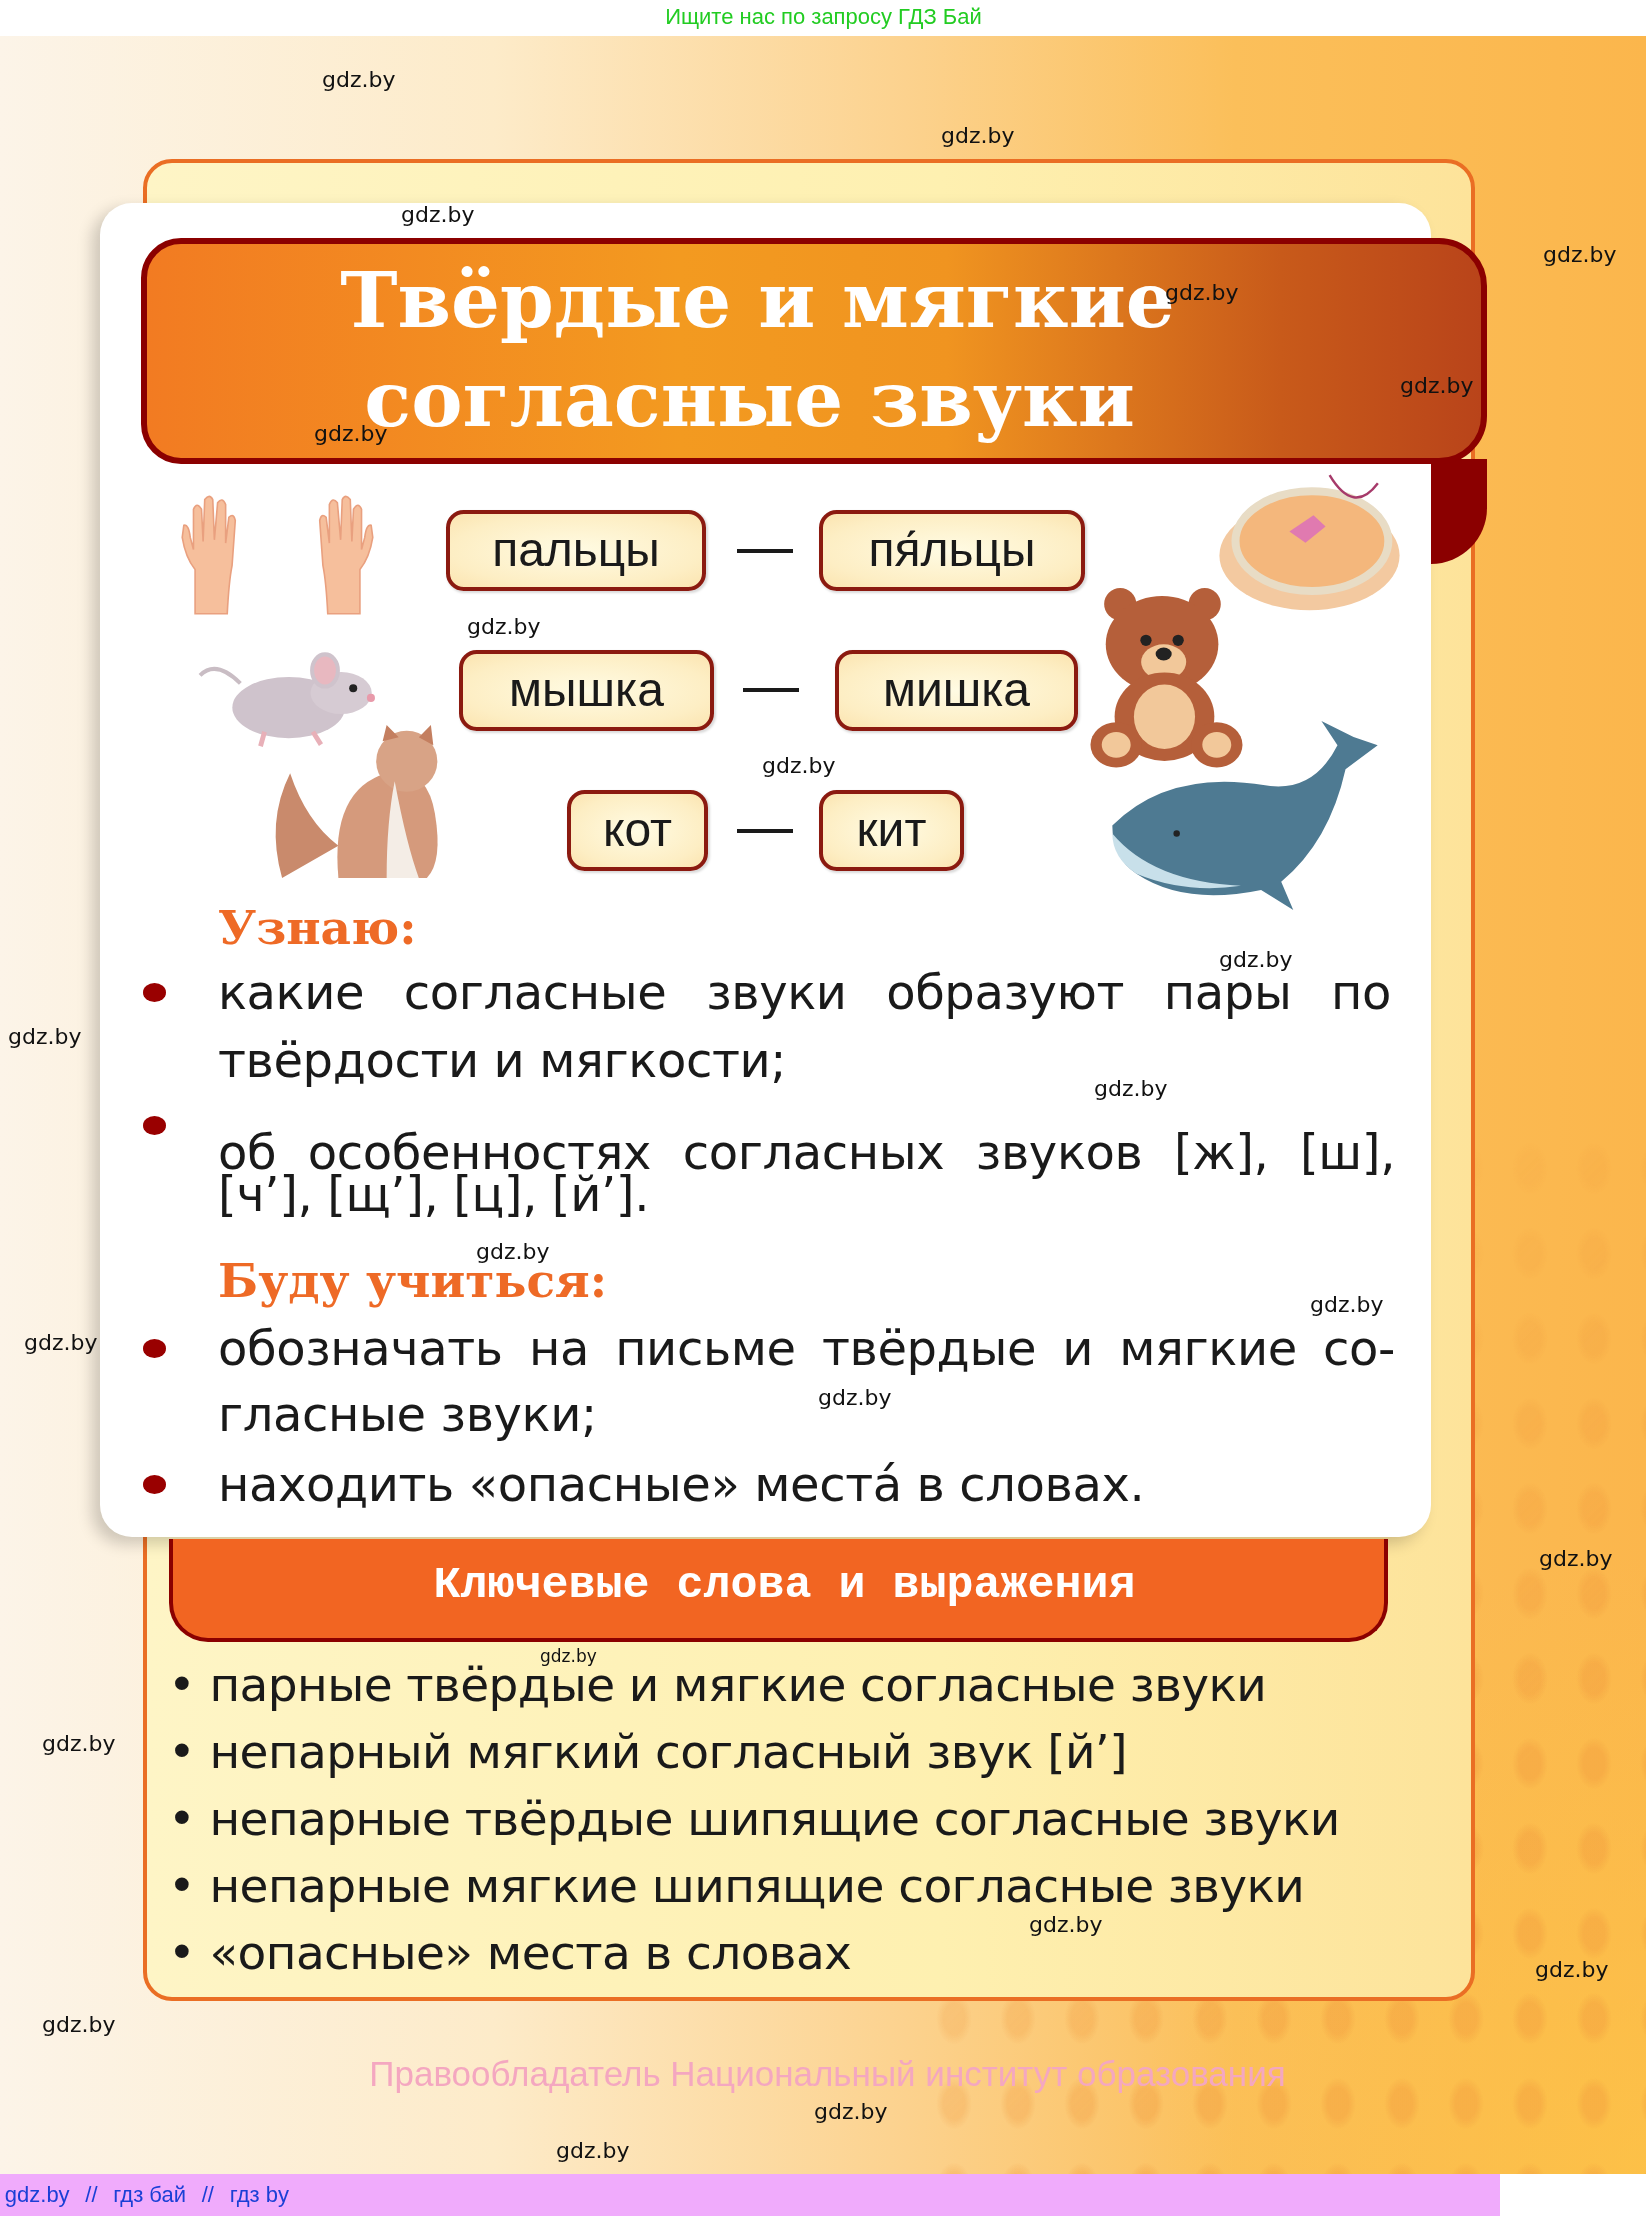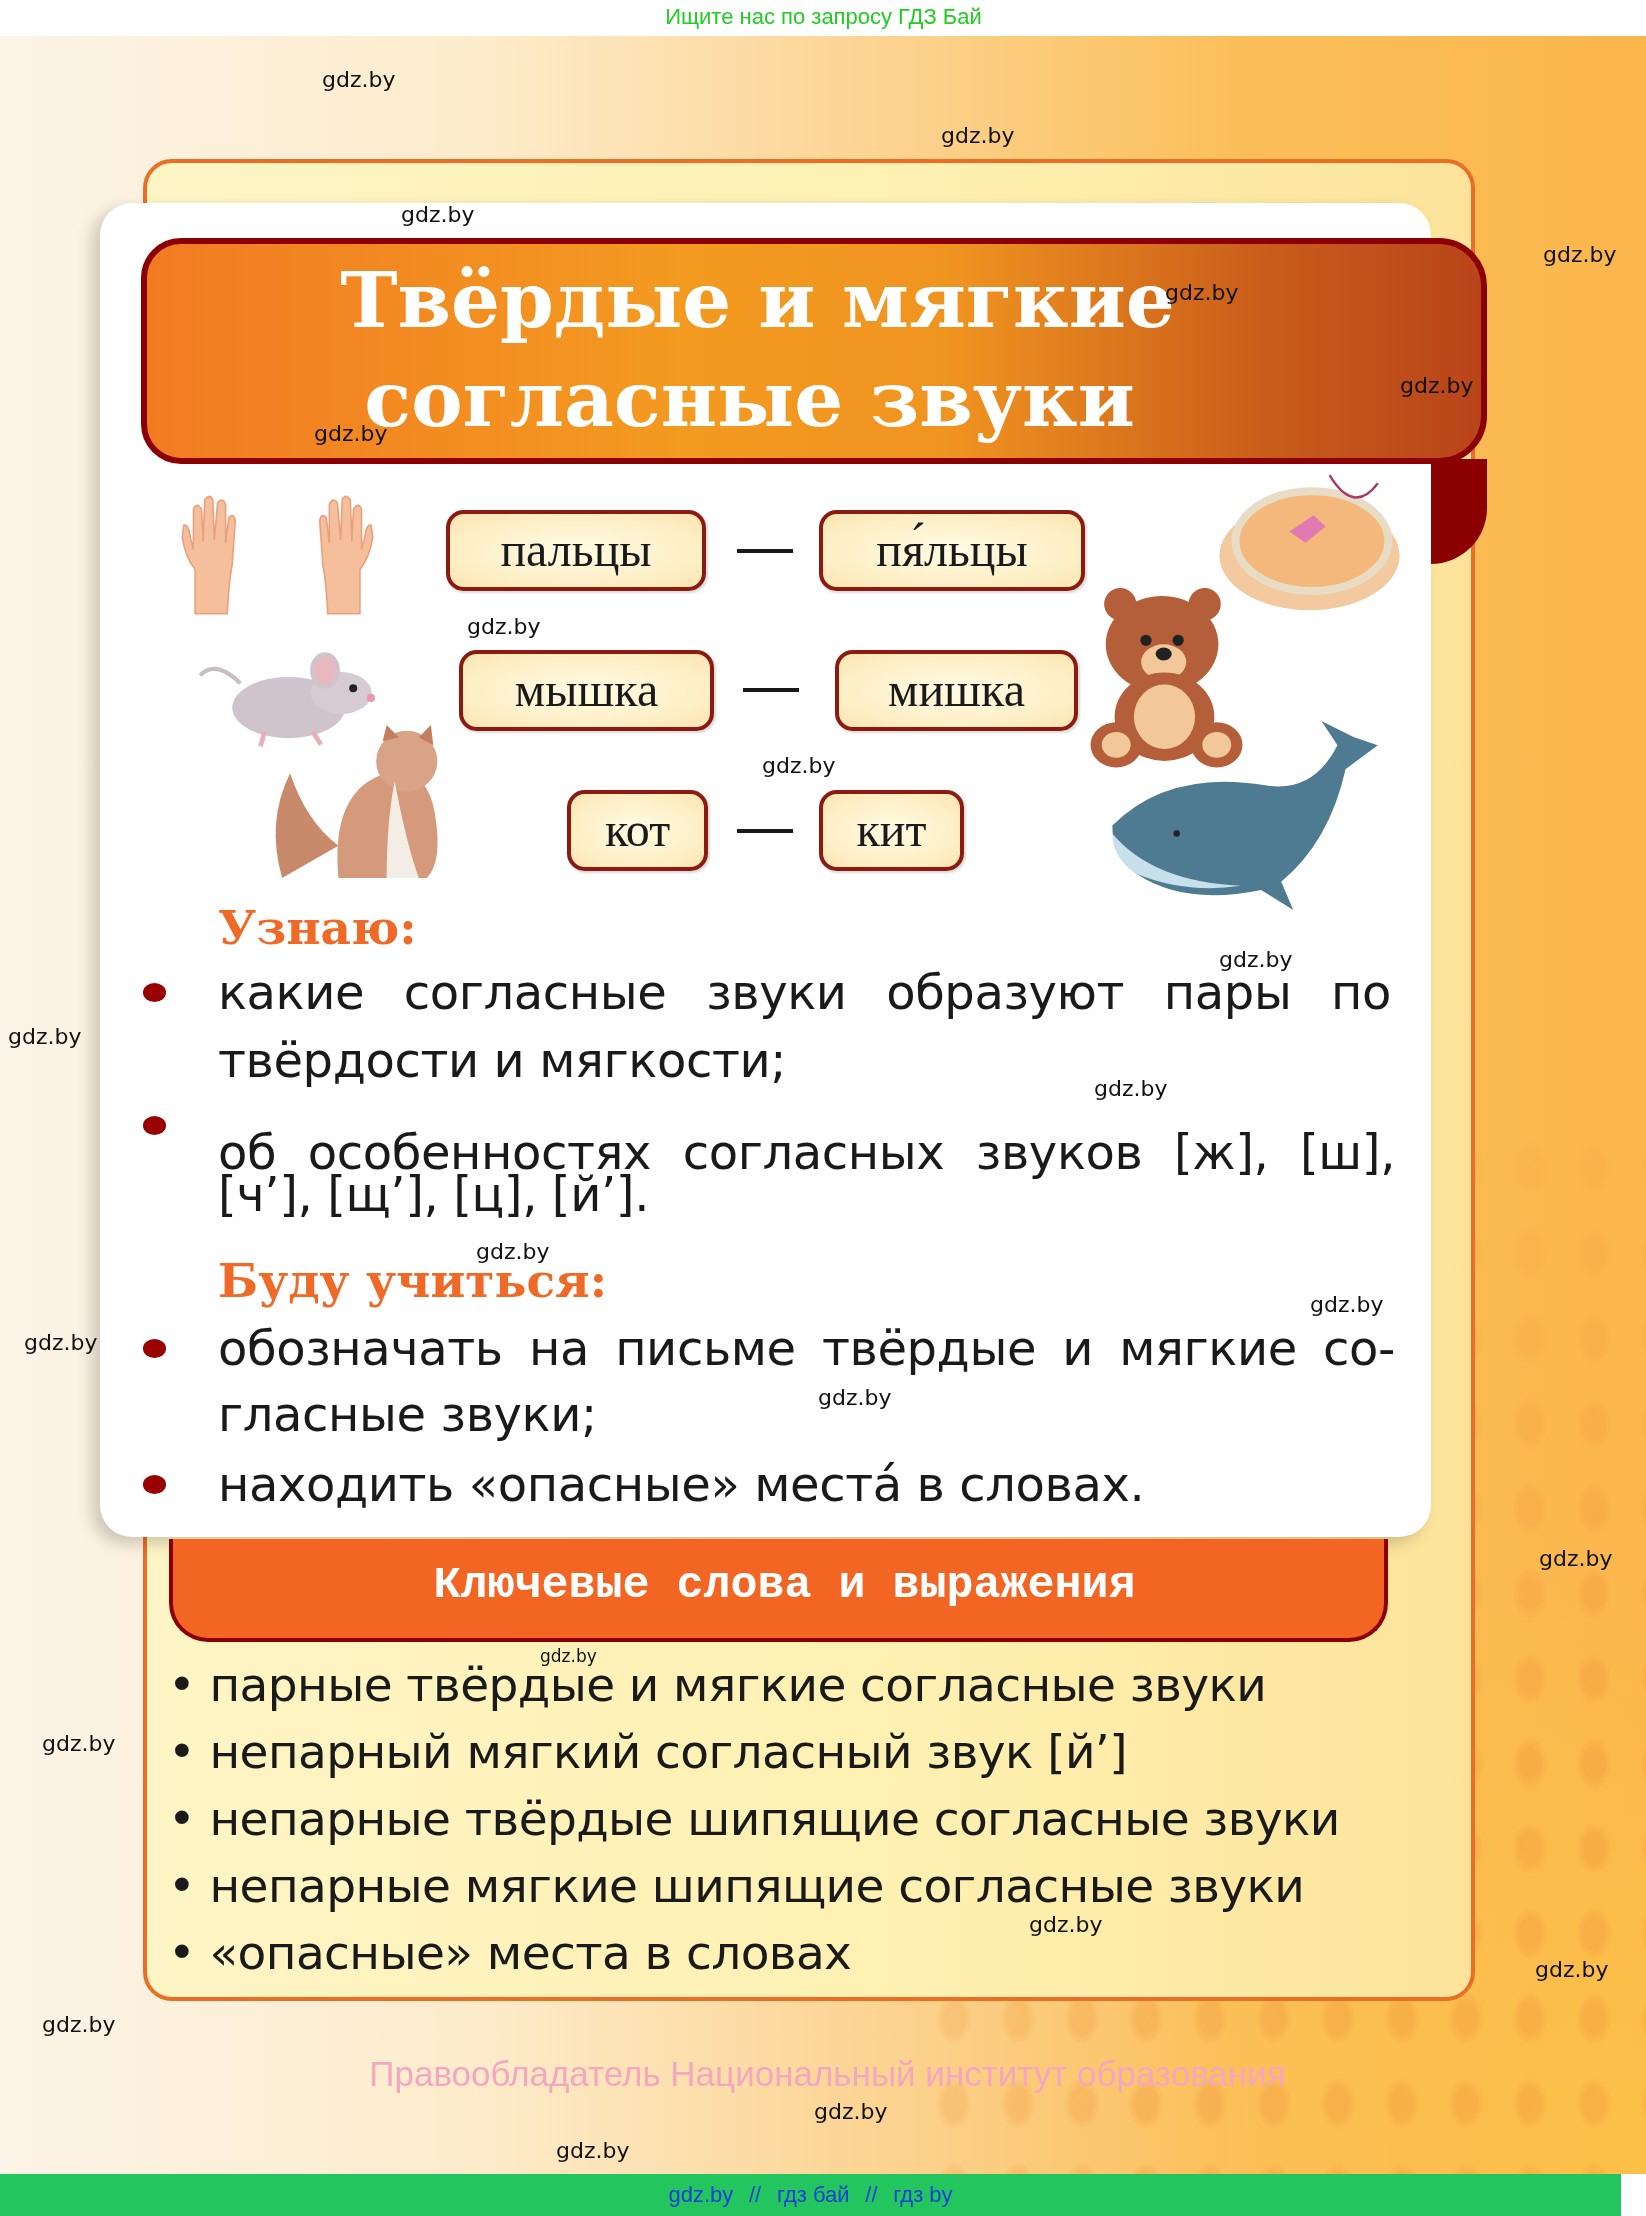--- a/index.html
+++ b/index.html
@@ -5,22 +5,22 @@
   * { box-sizing: border-box; margin: 0; padding: 0; }
   html, body { width: 1647px; height: 2216px; overflow: hidden; background: #ffffff; }
   body { position: relative; font-family: "DejaVu Sans", sans-serif; }
 
   .top-banner {
     position: absolute; left: 0; top: 0; width: 1647px; height: 36px;
     background: #fff; text-align: center;
     font-family: "Liberation Sans", sans-serif; font-size: 22px; line-height: 34px;
   }
   .bottom-banner {
-    position: absolute; left: 0; top: 2174px; width: 1621px; height: 42px;
-    background: #22c55e; text-align: center;
+    position: absolute; left: 0; top: 2174px; width: 1500px; height: 42px;
+    background: #f0abfc; 
     font-family: "Liberation Sans", sans-serif; font-size: 22px; line-height: 42px;
   }
   .bottom-banner span { margin: 0 4.8px; }
 
   .page-bg {
     position: absolute; left: 0; top: 36px; width: 1647px; height: 2138px;
     background:
       radial-gradient(ellipse 725px 887px at 1647px 2138px, rgba(253,196,70,0.75), rgba(253,196,70,0) 70%),
       linear-gradient(90deg, #fcf4e8 0%, #fdebc9 30%, #fcd28e 55%, #fbbf5a 75%, #fbb64c 100%);
   }
@@ -55,21 +55,21 @@
   .title-line2 { position: absolute; left: 0; right: 129px; top: 105px; font-size: 77px; line-height: 101px; }
   .title-curl {
     position: absolute; left: 1431px; top: 459px; width: 56px; height: 105px;
     background: #8b0000; border-radius: 0 0 56px 0;
   }
 
   .word-box {
     position: absolute; height: 81px;
     border: 4px solid #8b1a10; border-radius: 17.7px;
     background: radial-gradient(ellipse at center, #fffbe3 0%, #fdeec4 70%, #fbe4b0 100%);
-    font-family: Liberation Serif, serif; font-size: 48px; color: #1a1a1a;
+    font-family: Liberation Sans, sans-serif; font-size: 48px; color: #1a1a1a;
     text-align: center; line-height: 71px;
     box-shadow: 1.6px 1.6px 2.4px rgba(0,0,0,0.15);
   }
   .dash {
     position: absolute; width: 56px; height: 4px; background: #1a1a1a;
   }
 
   .pic { position: absolute; }
 
   .heading {

